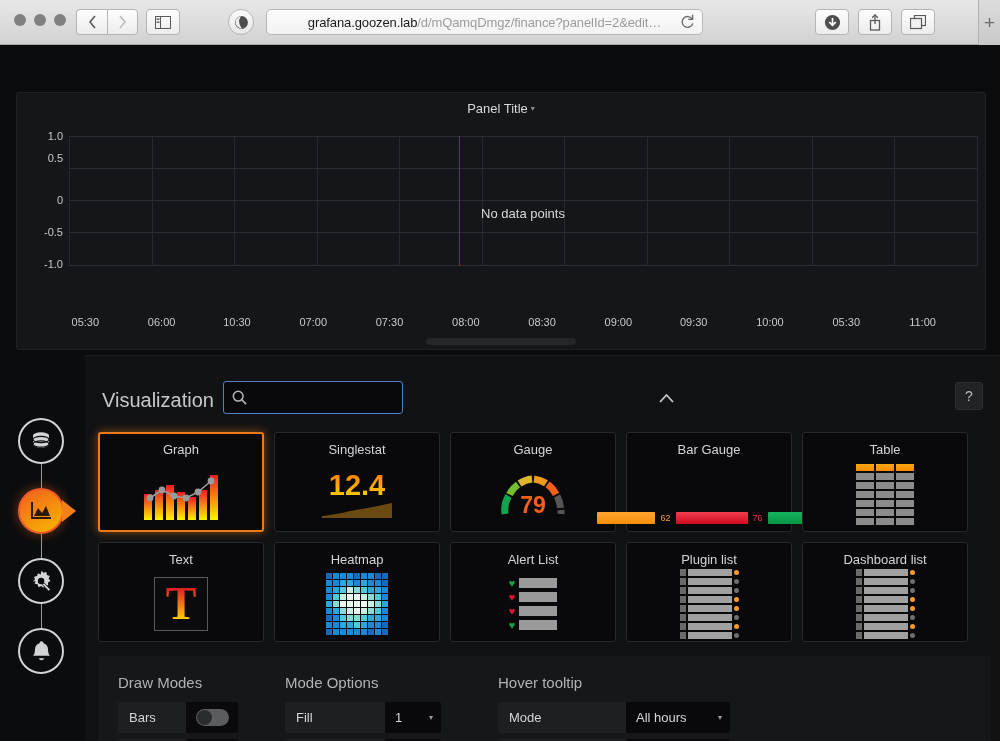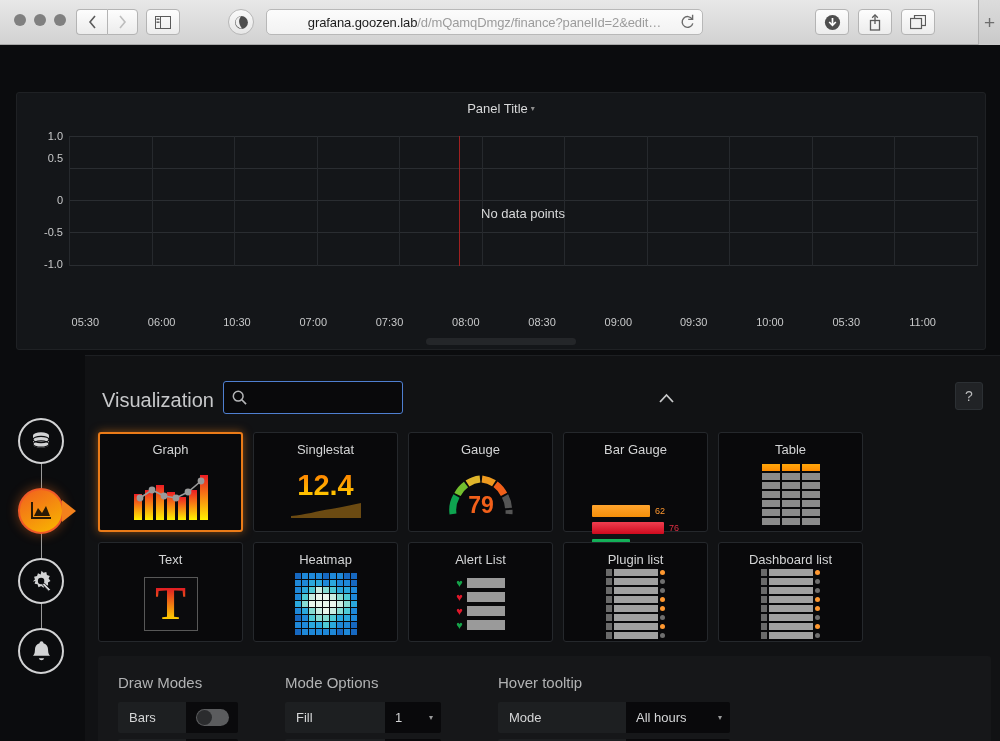--- a/index.html
+++ b/index.html
@@ -196,21 +196,21 @@
     display: flex; align-items: center; justify-content: center;
     color: #b9babb; font-size: 14px;
   }
 
   
   #viz-grid {
     position: absolute; left: 13px; top: 76px; width: 893px;
     display: flex; flex-wrap: wrap; gap: 10px;
   }
   .viz-card {
-    width: 145px; height: 100px;
+    width: 166px; height: 100px;
     background: #09090b; border: 1px solid #25282c; border-radius: 3px;
     display: flex; flex-direction: column; align-items: center;
     padding-top: 9px; position: relative;
   }
   .viz-card.selected {
     border: 2px solid #eb7b18;
     box-shadow: 0 0 10px rgba(235,123,24,.55);
     padding-top: 8px;
   }
   .viz-card-label { font-size: 13px; color: #d3d4d5; }
@@ -227,21 +227,21 @@
   
   .art-single { position: relative; text-align: center; }
   .art-single .num {
     font-size: 29px; font-weight: bold;
     background: linear-gradient(#ff7b00,#ffd400);
     -webkit-background-clip: text; background-clip: text; color: transparent;
     line-height: 1;
   }
 
   
-  .art-bargauge { display: flex; flex-direction: column; gap: 5px; margin-top: 48px; }
+  .art-bargauge { display: flex; flex-direction: row; gap: 5px; margin-top: 48px; }
   .art-bargauge .bg-row { display: flex; align-items: center; gap: 5px; }
   .art-bargauge .bg-bar { height: 12px; border-radius: 1px; }
   .art-bargauge .bg-val { font-size: 9px; }
 
   
   .art-table { display: grid; grid-template-columns: repeat(3, 18px); gap: 2px; }
   .art-table .cell { height: 7px; background: #8b8b8b; }
   .art-table .cell.head { background: linear-gradient(#ffa60a,#ff8c00); }
 
   

